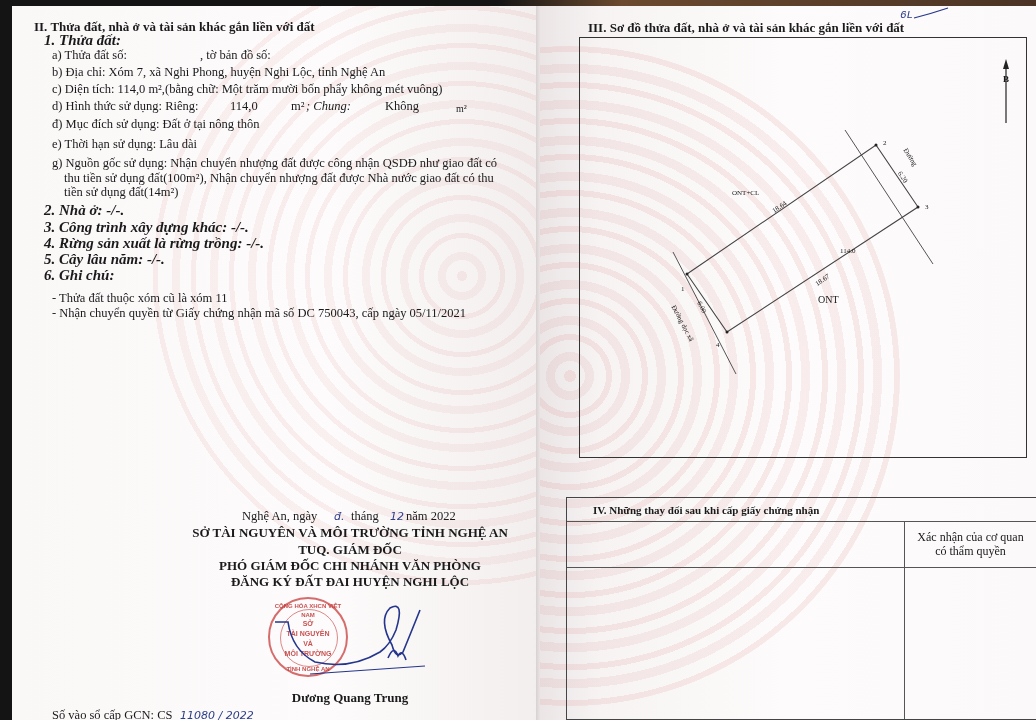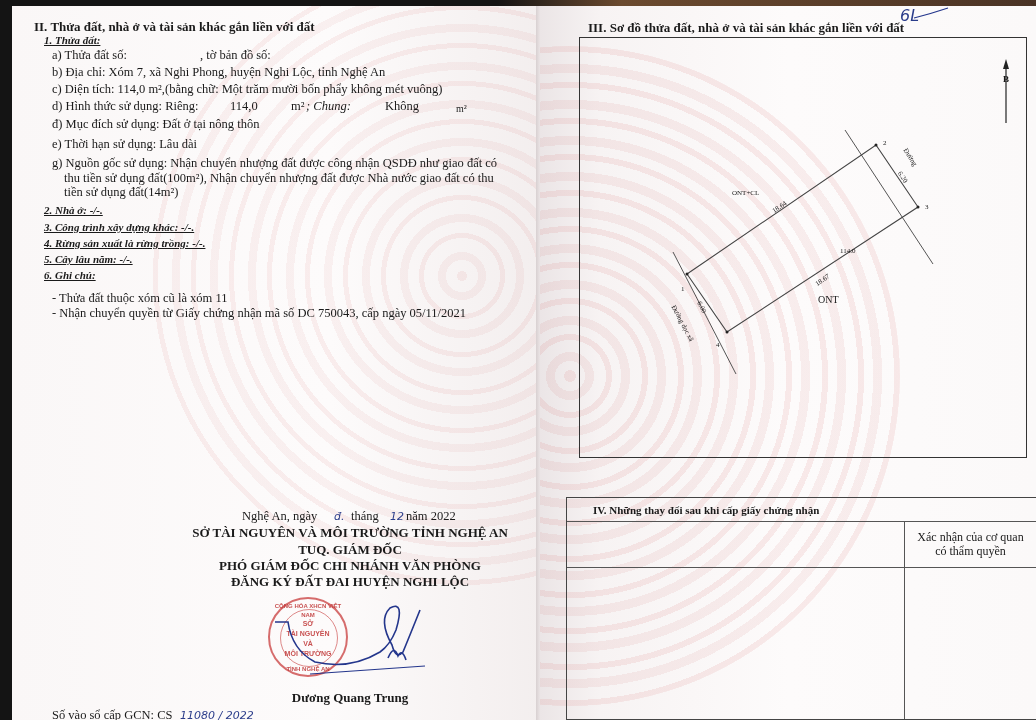--- a/index.html
+++ b/index.html
@@ -18,21 +18,21 @@
   .page.right { left:540px; right:0; background:linear-gradient(90deg,#ebe5e6 0%,#f7f3f3 12%,#fdfbfb 50%,#fbf9f9 100%); }
   .gutter { position:absolute; top:6px; bottom:0; left:536px; width:10px;
     background:linear-gradient(90deg,#d8d0d1,#efe9ea,#d6cdce); }
   .topbar { position:absolute; left:0; right:0; top:0; height:8px;
     background:linear-gradient(90deg,#141414 0%,#141414 48%,#6b4a2f 60%,#4a3325 100%); }
   
   .watermark { position:absolute; border-radius:50%; pointer-events:none; }
 
   .txt { position:absolute; font-size:12.5px; line-height:15px; white-space:nowrap; }
   .h-bold { font-weight:bold; font-size:13px; }
-  .h-ital { font-weight:bold; font-style:italic; font-size:11px;text-decoration:underline; }
+  .h-ital { font-weight:bold; font-style:italic; font-size:15px; }
   .center { text-align:center; }
   .handwritten { font-family:"DejaVu Sans", sans-serif; font-style:italic; color:#2a3c8a; font-size:11px; }
 
   
   .diagram-box { position:absolute; left:579px; top:37px; width:448px; height:421px;
     border:1.5px solid #333; box-sizing:border-box; }
   .changes-table { position:absolute; left:566px; top:497px; width:470px; height:223px;
     border:1px solid #444; border-right:none; box-sizing:border-box; }
   .ct-title { position:absolute; left:0; top:0; right:0; height:23px; border-bottom:1px solid #555; }
   .ct-head { position:absolute; left:0; top:23px; right:0; height:46px; border-bottom:1px solid #555; }
@@ -110,21 +110,21 @@
   <path d="M5 32 L18 32 Q22 60 45 72 Q80 80 110 62 Q120 55 126 40 Q135 10 120 18 Q108 30 122 55 Q126 70 133 62 Q140 45 150 20" fill="none" stroke="#24368c" stroke-width="1.6"></path>
   <path d="M118 68 Q124 54 128 66 Q132 58 136 70" fill="none" stroke="#24368c" stroke-width="1.6"></path>
   <path d="M40 84 Q100 80 155 76" fill="none" stroke="#24368c" stroke-width="1.2"></path>
 </svg>
 <div class="txt h-bold center" style="left:180px;width:340px;top:690px;">Dương Quang Trung</div>
 
 <div class="txt" style="left:52px;top:708px;">Số vào sổ cấp GCN: CS</div>
 <div class="txt handwritten" style="left:180px;top:708px;">11080 / 2022</div>
 
 <div class="txt h-bold" style="left:588px;top:20px;">III. Sơ đồ thửa đất, nhà ở và tài sản khác gắn liền với đất</div>
-<div class="txt handwritten" style="left:900px;top:8px;font-size:16px;">6L</div>
+<div class="txt handwritten" style="left:900px;top:8px;font-size:11px;font-family:Liberation Mono, monospace;">6L</div>
 <svg style="position:absolute;left:912px;top:6px;" width="40" height="16">
     <path d="M2 12 Q18 8 36 2" stroke="#24368c" fill="none" stroke-width="1.2"></path>
   </svg>
 
 <div class="diagram-box"></div>
 <svg style="position:absolute;left:579px;top:37px;" width="448" height="421">
 
   <line x1="427" y1="28" x2="427" y2="86" stroke="#222" stroke-width="1.2"></line>
   <polygon points="427,22 424,32 430,32" fill="#222"></polygon>
 

